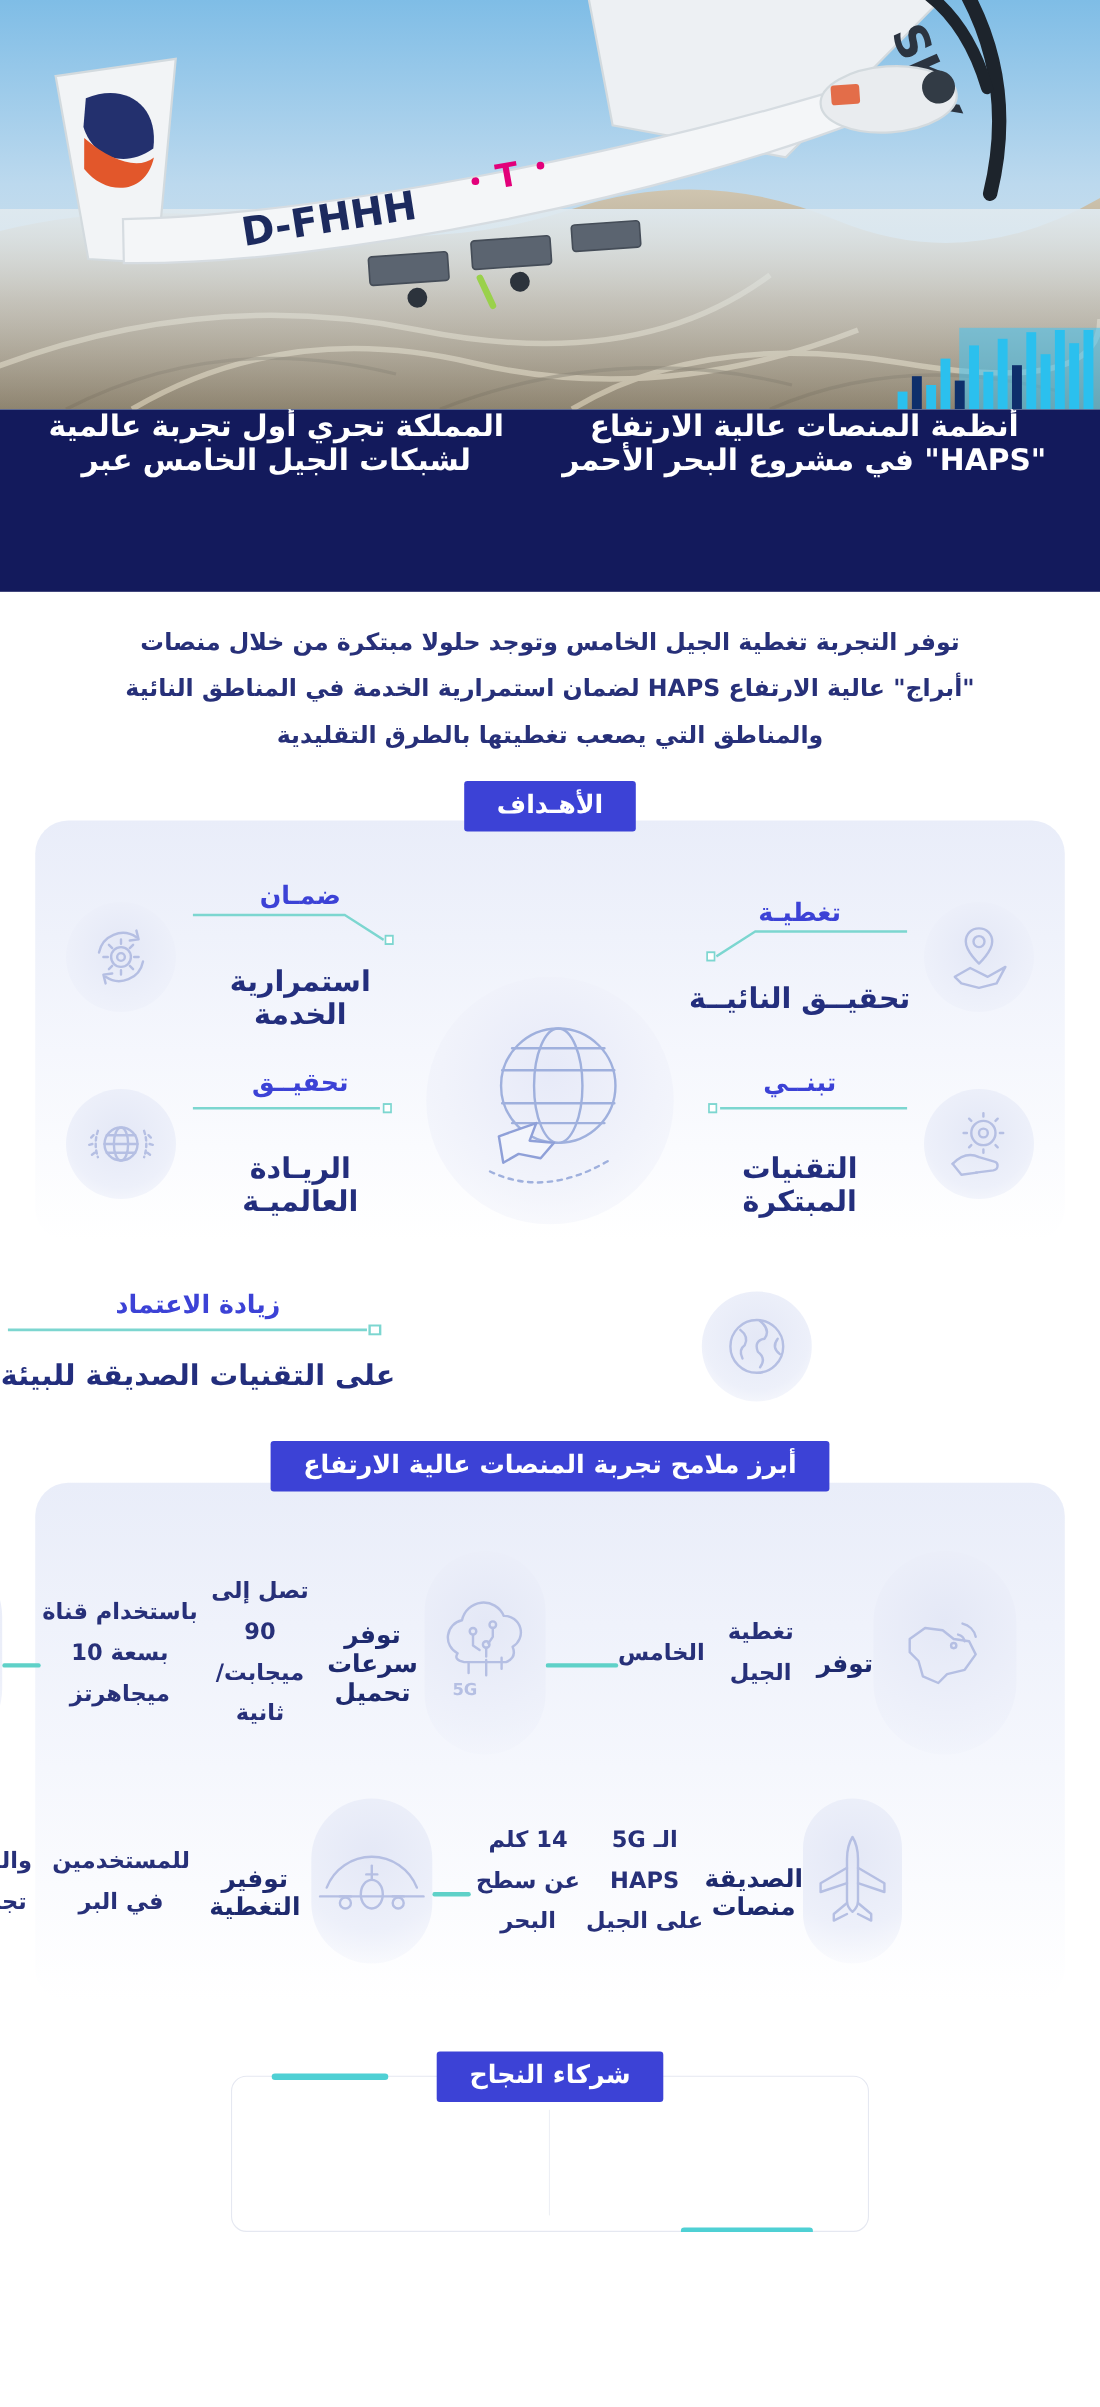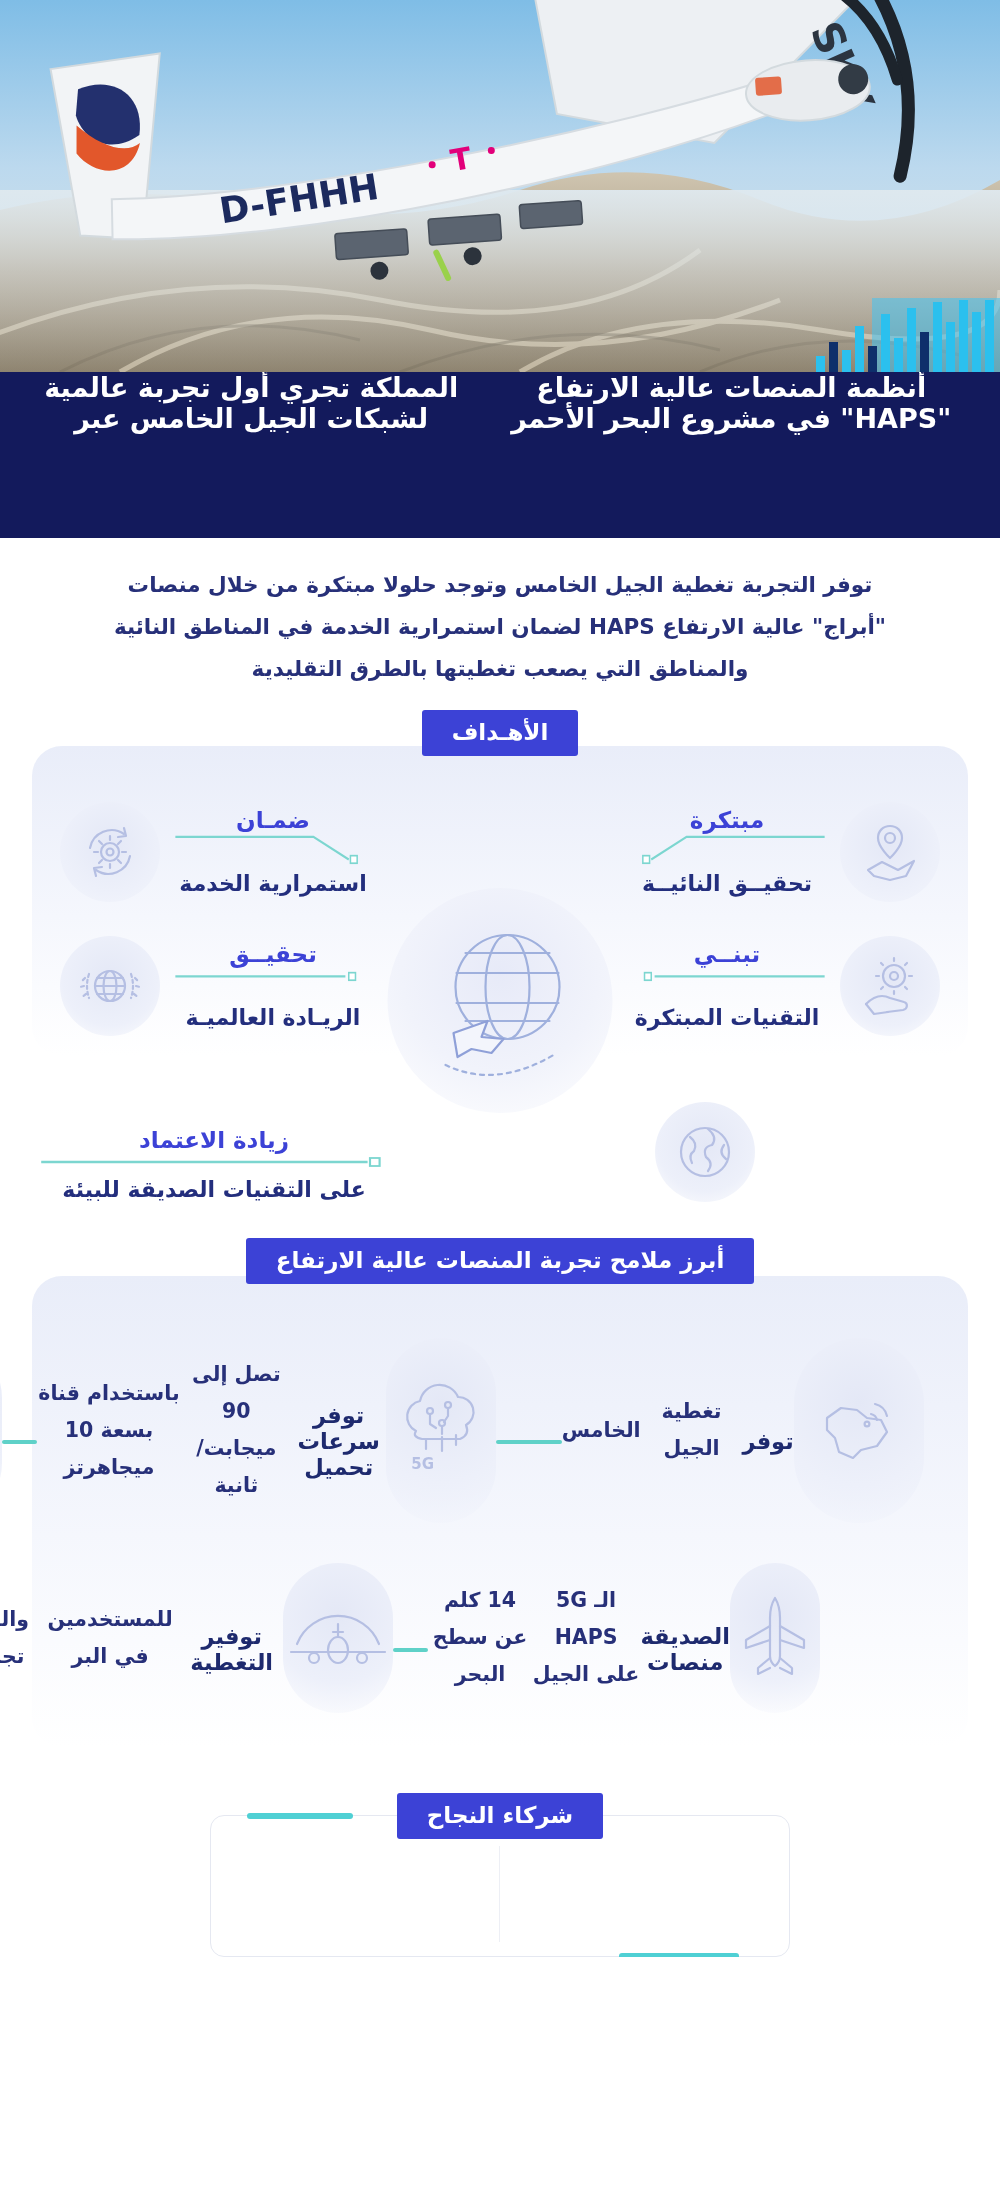--- a/index.html
+++ b/index.html
@@ -49,21 +49,21 @@
   }
   .obj-panel { padding: 56px 22px 20px; margin-top: 14px; }
 
   .obj-grid {
     display: grid; grid-template-columns: 112px 1fr 240px 1fr 112px;
     align-items: center; direction: rtl;
   }
   .obj-grid + .obj-grid { margin-top: 34px; }
   .obj-entry { text-align: center; padding: 0 6px; }
   .obj-title { color: #3c42d6; font-size: 23px; font-weight: 700; direction: rtl; }
-  .obj-sub { color: #232e7d; font-size: 22px; font-weight: 700; direction: rtl; margin-top: 4px; }
+  .obj-sub { color: #232e7d; font-size: 26px; font-weight: 700; direction: rtl; margin-top: 16px; }
   .connector { width: 100%; height: 34px; display: block; }
   .connector polyline { fill: none; stroke: #7cd6d0; stroke-width: 2.4; }
   .connector rect { fill: #ffffff; stroke: #7cd6d0; stroke-width: 1.8; }
   .flip { transform: scaleX(-1); }
 
   .icon-blob {
     width: 100px; height: 100px; border-radius: 50%;
     background: radial-gradient(circle at 50% 42%, #e4e8f6 0%, #edf0fa 62%, rgba(255,255,255,0) 100%);
     display: flex; align-items: center; justify-content: center; margin: 0 auto;
   }
@@ -71,22 +71,22 @@
   .lineicon text { fill: #b5bfe3; stroke: none; font-weight: 700; }
 
   .center-illus {
     position: absolute; left: 50%; top: 142px; transform: translateX(-50%);
     width: 225px; height: 225px; border-radius: 50%;
     background: radial-gradient(circle at 50% 38%, #e7eaf8 0%, #f1f3fb 55%, rgba(255,255,255,0) 100%);
     display: flex; align-items: center; justify-content: center; z-index: 2;
   }
 
   .eco {
-    display: flex; direction: rtl; justify-content: center; align-items: flex-end;
-    gap: 16px; margin: 46px auto 0; position: relative; z-index: 1; padding-left: 34px;
+    display: flex; direction: rtl; justify-content: center; align-items: flex-start;
+    gap: 16px; margin: 46px auto 0; position: relative; z-index: 1;
   }
   .eco-text { text-align: center; width: 360px; }
   .eco .connector { height: 20px; }
 
   
   .hl-panel { padding: 62px 44px 34px; margin-top: 16px; }
   .hl-row1 { display: grid; grid-template-columns: 1fr 1fr 1fr; direction: rtl; }
   .hl-row2 { display: grid; grid-template-columns: 1fr 1fr; direction: rtl; width: 640px; margin: 40px auto 0; }
   .hl-col { display: flex; align-items: center; }
   .hl-blob {
@@ -219,21 +219,21 @@
 
       <div class="obj-grid">
         <div class="icon-blob">
           <svg width="68" height="68" viewBox="0 0 68 68" class="lineicon">
             <path d="M34,8 c-7,0 -12,5 -12,12 c0,9 12,20 12,20 c0,0 12,-11 12,-20 c0,-7 -5,-12 -12,-12 Z"></path>
             <circle cx="34" cy="20" r="5"></circle>
             <path d="M12,52 L26,44 L42,52 L58,43 L50,58 L34,62 L18,58 Z"></path>
           </svg>
         </div>
         <div class="obj-entry">
-          <div class="obj-title">مبتكرة</div>
+          <div class="obj-title">تغطيـة</div>
           <svg class="connector" viewBox="0 0 240 36" preserveAspectRatio="none">
             <polyline points="236,4 72,4 30,28"></polyline>
               <rect x="20" y="24" width="8" height="8"></rect>
           </svg>
           <div class="obj-sub">تحقيــق النائيــة</div>
         </div>
         <div></div>
         <div class="obj-entry">
           <div class="obj-title">ضمـان</div>
           <svg class="connector flip" viewBox="0 0 240 36" preserveAspectRatio="none">

